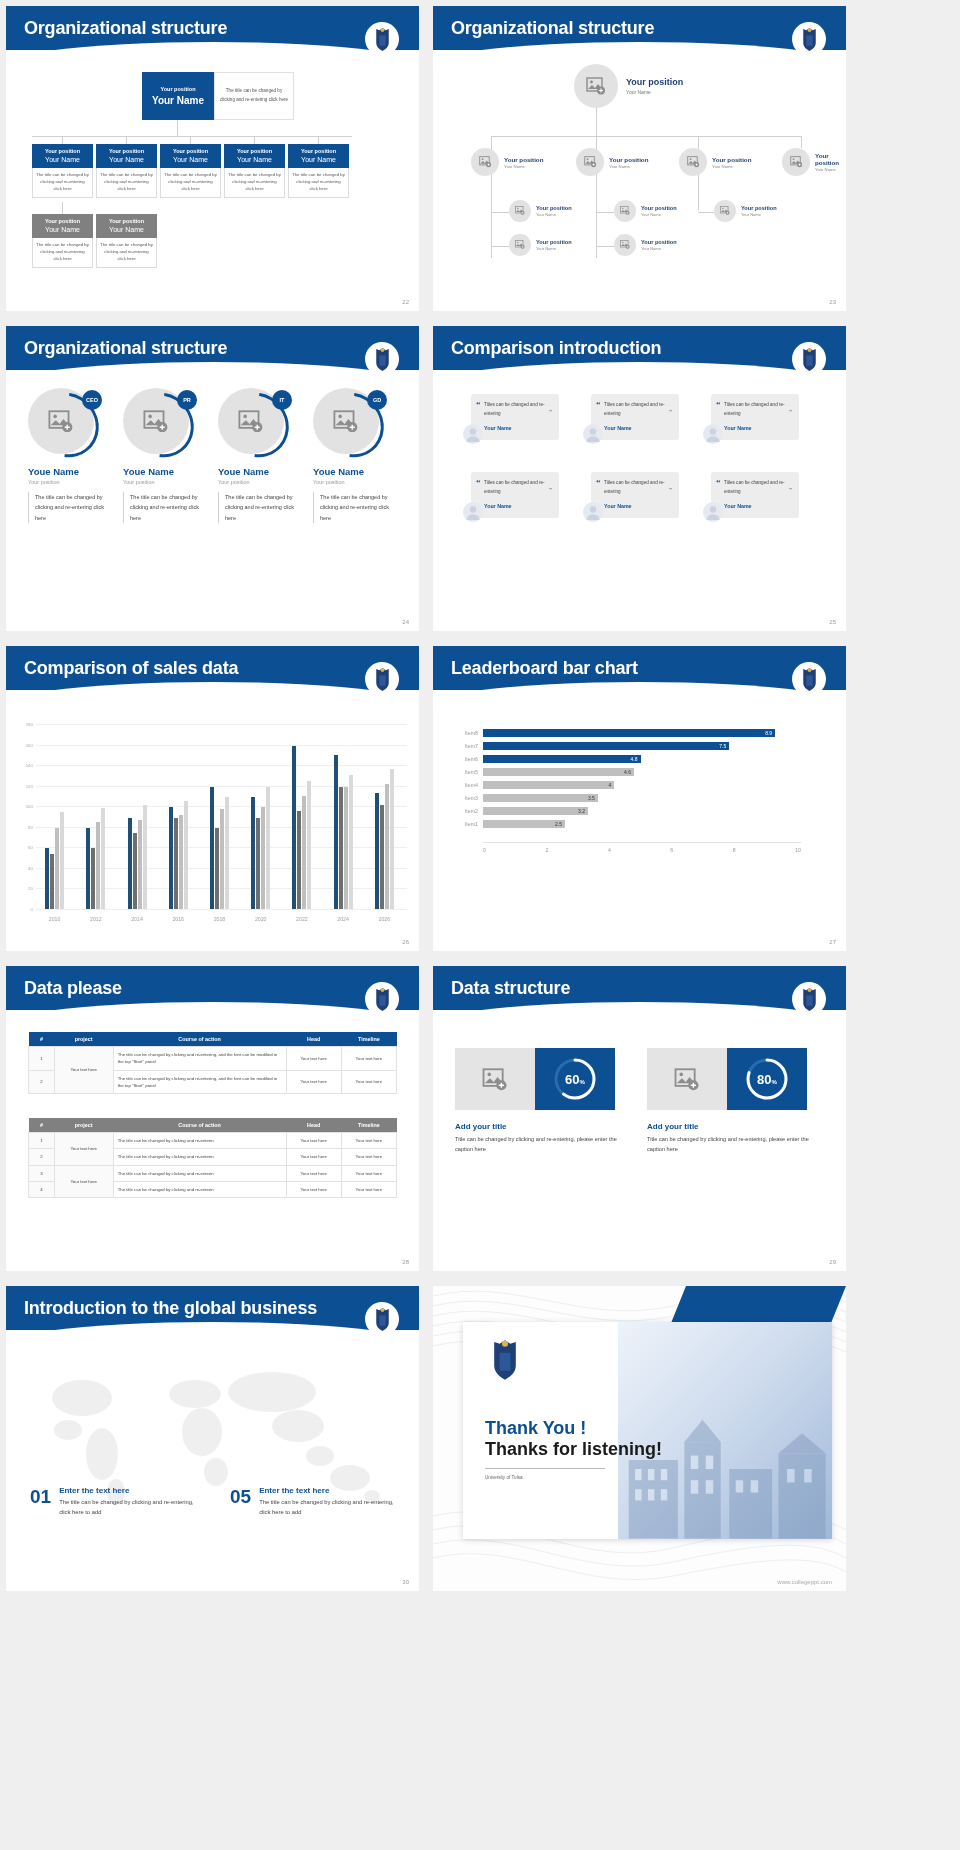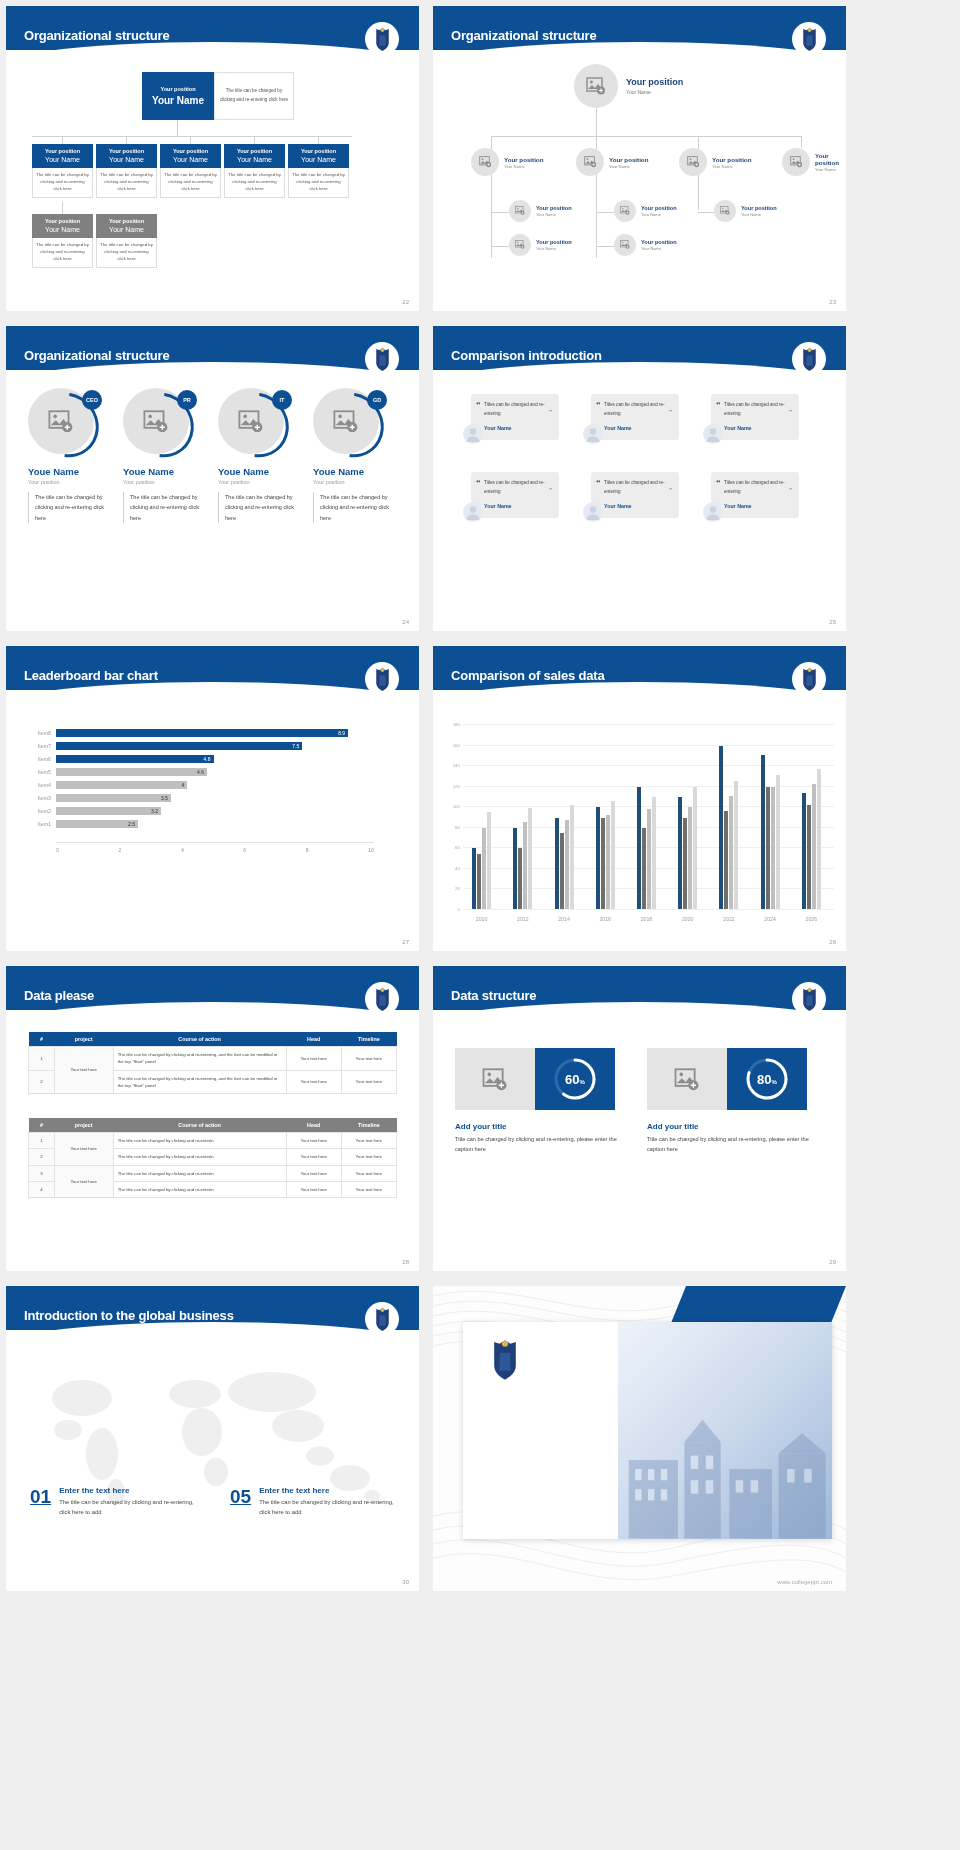--- a/index.html
+++ b/index.html
@@ -28,22 +28,22 @@
     background: #0d4f93;
     border-bottom-left-radius: 0;
   }
   .hdr::after {
     content: "";
     position: absolute; left: -6%; right: -6%; bottom: -22px;
     height: 30px; background: #fff;
     border-radius: 50% 50% 0 0 / 100% 100% 0 0;
   }
   .hdr-title {
-    position: absolute; left: 18px; top: 22px;
-    color: #fff; font-size: 13px; font-weight: bold;
+    position: absolute; left: 18px; top: 12px;
+    color: #fff; font-size: 18px; font-weight: bold;
     letter-spacing: -0.2px; z-index: 3;
   }
   
   .logo {
     position: absolute; right: 20px; top: 16px;
     width: 34px; height: 34px; border-radius: 50%;
     background: #fff; z-index: 5;
     display: flex; align-items: center; justify-content: center;
   }
   .logo svg { width: 21px; height: 25px; }
@@ -126,21 +126,21 @@
   
   .tile { width: 80px; height: 62px; display:flex; align-items:center; justify-content:center; }
   .tile.g { background: #e4e4e4; }
   .tile.b { background: #0d4f93; }
   .donut { position: relative; width: 44px; height: 44px; }
   .dtxt { position:absolute; inset:0; display:flex; align-items:center; justify-content:center; color:#fff; font-size:13px; font-weight:bold; }
   .dtxt small { font-size: 6px; margin-top: 5px; }
   .addt { font-size: 8px; font-weight: bold; color: #0d4f93; margin-bottom: 4px; }
   .addd { font-size: 5.6px; color: #444; line-height: 1.7; }
   
-  .num { font-size: 19px; font-weight: bold; color: #0d4f93; text-decoration: underline; }
+  .num { font-size: 19px; font-weight: bold; color: #0d4f93; }
   .gtit { font-size: 8px; font-weight: bold; color: #0d4f93; }
   .gdesc { font-size: 5.8px; color: #444; line-height: 1.7; margin-top: 3px; }
   
   .ty-h { font-size: 18px; font-weight: bold; color: #0d4f93; line-height: 1.18; }
   .ty-u { font-size: 4.6px; color: #666; margin-top: 6px; }
   .footer-url { position: absolute; right: 14px; bottom: 6px; font-size: 6px; color: #aaa; }
 </style>
 </head>
 <body>
 
@@ -577,20 +577,147 @@
       <span class="qm2">”</span>
       <div class="qtxt">Titles can be changed and re-entering</div>
       <div class="qname">Your Name</div>
         </div>
       </div>
     <div class="pg">25</div>
   </div>
 
   <div class="slide">
     <div class="hdr"></div>
+    <div class="hdr-title">Comparison of sales data</div>
+    <div class="logo">
+      <svg viewBox="0 0 20 24">
+          <path d="M10 1l3 2 3-1v13c0 4-3 6-6 8-3-2-6-4-6-8V2l3 1z" fill="#1f3f77"></path>
+          <circle cx="10" cy="3" r="1.7" fill="#e0b44a"></circle>
+          <path d="M7 8h6v10H7z" fill="#2d5897"></path>
+        </svg>
+    </div>
+    <div class="ch-title">List of sales by year</div>
+    <div class="legend" id="s26-legend">
+        <div class="lg">
+          <span class="sw" style="background:#1f4e79"></span>
+          <span>Series1</span>
+        </div>
+        <div class="lg">
+          <span class="sw" style="background:#6e6e6e"></span>
+          <span>Series2</span>
+        </div>
+        <div class="lg">
+          <span class="sw" style="background:#bfbfbf"></span>
+          <span>Series3</span>
+        </div>
+        <div class="lg">
+          <span class="sw" style="background:#d9d9d9"></span>
+          <span>Series4</span>
+        </div>
+      </div>
+    <div class="plot" id="s26-plot">
+        <div class="gl" style="top: 100%;">
+          <span class="yt">0</span>
+        </div>
+        <div class="gl" style="top: 88.8889%;">
+          <span class="yt">20</span>
+        </div>
+        <div class="gl" style="top: 77.7778%;">
+          <span class="yt">40</span>
+        </div>
+        <div class="gl" style="top: 66.6667%;">
+          <span class="yt">60</span>
+        </div>
+        <div class="gl" style="top: 55.5556%;">
+          <span class="yt">80</span>
+        </div>
+        <div class="gl" style="top: 44.4444%;">
+          <span class="yt">100</span>
+        </div>
+        <div class="gl" style="top: 33.3333%;">
+          <span class="yt">120</span>
+        </div>
+        <div class="gl" style="top: 22.2222%;">
+          <span class="yt">140</span>
+        </div>
+        <div class="gl" style="top: 11.1111%;">
+          <span class="yt">160</span>
+        </div>
+        <div class="gl" style="top: 0%;">
+          <span class="yt">180</span>
+        </div>
+        <div class="bargrp" style="left: 2.44444%; height: 100%;">
+          <div class="bar" style="background: rgb(31, 78, 121); height: 32.7778%;"></div>
+          <div class="bar" style="background: rgb(110, 110, 110); height: 30%;"></div>
+          <div class="bar" style="background: rgb(191, 191, 191); height: 43.8889%;"></div>
+          <div class="bar" style="background: rgb(217, 217, 217); height: 52.2222%;"></div>
+          <span class="xt" style="left: 50%;">2010</span>
+        </div>
+        <div class="bargrp" style="left: 13.5556%; height: 100%;">
+          <div class="bar" style="background: rgb(31, 78, 121); height: 43.8889%;"></div>
+          <div class="bar" style="background: rgb(110, 110, 110); height: 32.7778%;"></div>
+          <div class="bar" style="background: rgb(191, 191, 191); height: 47.2222%;"></div>
+          <div class="bar" style="background: rgb(217, 217, 217); height: 54.4444%;"></div>
+          <span class="xt" style="left: 50%;">2012</span>
+        </div>
+        <div class="bargrp" style="left: 24.6667%; height: 100%;">
+          <div class="bar" style="background: rgb(31, 78, 121); height: 49.4444%;"></div>
+          <div class="bar" style="background: rgb(110, 110, 110); height: 41.1111%;"></div>
+          <div class="bar" style="background: rgb(191, 191, 191); height: 48.3333%;"></div>
+          <div class="bar" style="background: rgb(217, 217, 217); height: 56.1111%;"></div>
+          <span class="xt" style="left: 50%;">2014</span>
+        </div>
+        <div class="bargrp" style="left: 35.7778%; height: 100%;">
+          <div class="bar" style="background: rgb(31, 78, 121); height: 55%;"></div>
+          <div class="bar" style="background: rgb(110, 110, 110); height: 49.4444%;"></div>
+          <div class="bar" style="background: rgb(191, 191, 191); height: 50.5556%;"></div>
+          <div class="bar" style="background: rgb(217, 217, 217); height: 58.3333%;"></div>
+          <span class="xt" style="left: 50%;">2016</span>
+        </div>
+        <div class="bargrp" style="left: 46.8889%; height: 100%;">
+          <div class="bar" style="background: rgb(31, 78, 121); height: 66.1111%;"></div>
+          <div class="bar" style="background: rgb(110, 110, 110); height: 43.8889%;"></div>
+          <div class="bar" style="background: rgb(191, 191, 191); height: 53.8889%;"></div>
+          <div class="bar" style="background: rgb(217, 217, 217); height: 60.5556%;"></div>
+          <span class="xt" style="left: 50%;">2018</span>
+        </div>
+        <div class="bargrp" style="left: 58%; height: 100%;">
+          <div class="bar" style="background: rgb(31, 78, 121); height: 60.5556%;"></div>
+          <div class="bar" style="background: rgb(110, 110, 110); height: 49.4444%;"></div>
+          <div class="bar" style="background: rgb(191, 191, 191); height: 55%;"></div>
+          <div class="bar" style="background: rgb(217, 217, 217); height: 66.1111%;"></div>
+          <span class="xt" style="left: 50%;">2020</span>
+        </div>
+        <div class="bargrp" style="left: 69.1111%; height: 100%;">
+          <div class="bar" style="background: rgb(31, 78, 121); height: 88.3333%;"></div>
+          <div class="bar" style="background: rgb(110, 110, 110); height: 52.7778%;"></div>
+          <div class="bar" style="background: rgb(191, 191, 191); height: 61.1111%;"></div>
+          <div class="bar" style="background: rgb(217, 217, 217); height: 69.4444%;"></div>
+          <span class="xt" style="left: 50%;">2022</span>
+        </div>
+        <div class="bargrp" style="left: 80.2222%; height: 100%;">
+          <div class="bar" style="background: rgb(31, 78, 121); height: 83.3333%;"></div>
+          <div class="bar" style="background: rgb(110, 110, 110); height: 66.1111%;"></div>
+          <div class="bar" style="background: rgb(191, 191, 191); height: 66.1111%;"></div>
+          <div class="bar" style="background: rgb(217, 217, 217); height: 72.2222%;"></div>
+          <span class="xt" style="left: 50%;">2024</span>
+        </div>
+        <div class="bargrp" style="left: 91.3333%; height: 100%;">
+          <div class="bar" style="background: rgb(31, 78, 121); height: 62.7778%;"></div>
+          <div class="bar" style="background: rgb(110, 110, 110); height: 56.1111%;"></div>
+          <div class="bar" style="background: rgb(191, 191, 191); height: 67.7778%;"></div>
+          <div class="bar" style="background: rgb(217, 217, 217); height: 75.5556%;"></div>
+          <span class="xt" style="left: 50%;">2026</span>
+        </div>
+      </div>
+    <div class="pg">26</div>
+  </div>
+
+  <div class="slide">
+    <div class="hdr"></div>
     <div class="hdr-title">Leaderboard bar chart</div>
     <div class="logo">
       <svg viewBox="0 0 20 24">
           <path d="M10 1l3 2 3-1v13c0 4-3 6-6 8-3-2-6-4-6-8V2l3 1z" fill="#1f3f77"></path>
           <circle cx="10" cy="3" r="1.7" fill="#e0b44a"></circle>
           <path d="M7 8h6v10H7z" fill="#2d5897"></path>
         </svg>
     </div>
     <div class="ch-title" style="margin-top:22px;">Rating leaderboard bar chart</div>
     <div style="position:absolute;left:20px;right:20px;top:80px;" id="s27-rows">
@@ -645,147 +772,20 @@
       </div>
     <div style="position: absolute; left: 50px; right: 20px; top: 196px; display: flex; justify-content: space-between; border-top: 1px solid rgb(226, 226, 226); padding-top: 4px; width: 77%;" id="s27-axis">
         <span style="font-size: 5.2px; color: rgb(153, 153, 153);">0</span>
         <span style="font-size: 5.2px; color: rgb(153, 153, 153);">2</span>
         <span style="font-size: 5.2px; color: rgb(153, 153, 153);">4</span>
         <span style="font-size: 5.2px; color: rgb(153, 153, 153);">6</span>
         <span style="font-size: 5.2px; color: rgb(153, 153, 153);">8</span>
         <span style="font-size: 5.2px; color: rgb(153, 153, 153);">10</span>
       </div>
     <div class="pg">27</div>
-  </div>
-
-  <div class="slide">
-    <div class="hdr"></div>
-    <div class="hdr-title">Comparison of sales data</div>
-    <div class="logo">
-      <svg viewBox="0 0 20 24">
-          <path d="M10 1l3 2 3-1v13c0 4-3 6-6 8-3-2-6-4-6-8V2l3 1z" fill="#1f3f77"></path>
-          <circle cx="10" cy="3" r="1.7" fill="#e0b44a"></circle>
-          <path d="M7 8h6v10H7z" fill="#2d5897"></path>
-        </svg>
-    </div>
-    <div class="ch-title">List of sales by year</div>
-    <div class="legend" id="s26-legend">
-        <div class="lg">
-          <span class="sw" style="background:#1f4e79"></span>
-          <span>Series1</span>
-        </div>
-        <div class="lg">
-          <span class="sw" style="background:#6e6e6e"></span>
-          <span>Series2</span>
-        </div>
-        <div class="lg">
-          <span class="sw" style="background:#bfbfbf"></span>
-          <span>Series3</span>
-        </div>
-        <div class="lg">
-          <span class="sw" style="background:#d9d9d9"></span>
-          <span>Series4</span>
-        </div>
-      </div>
-    <div class="plot" id="s26-plot">
-        <div class="gl" style="top: 100%;">
-          <span class="yt">0</span>
-        </div>
-        <div class="gl" style="top: 88.8889%;">
-          <span class="yt">20</span>
-        </div>
-        <div class="gl" style="top: 77.7778%;">
-          <span class="yt">40</span>
-        </div>
-        <div class="gl" style="top: 66.6667%;">
-          <span class="yt">60</span>
-        </div>
-        <div class="gl" style="top: 55.5556%;">
-          <span class="yt">80</span>
-        </div>
-        <div class="gl" style="top: 44.4444%;">
-          <span class="yt">100</span>
-        </div>
-        <div class="gl" style="top: 33.3333%;">
-          <span class="yt">120</span>
-        </div>
-        <div class="gl" style="top: 22.2222%;">
-          <span class="yt">140</span>
-        </div>
-        <div class="gl" style="top: 11.1111%;">
-          <span class="yt">160</span>
-        </div>
-        <div class="gl" style="top: 0%;">
-          <span class="yt">180</span>
-        </div>
-        <div class="bargrp" style="left: 2.44444%; height: 100%;">
-          <div class="bar" style="background: rgb(31, 78, 121); height: 32.7778%;"></div>
-          <div class="bar" style="background: rgb(110, 110, 110); height: 30%;"></div>
-          <div class="bar" style="background: rgb(191, 191, 191); height: 43.8889%;"></div>
-          <div class="bar" style="background: rgb(217, 217, 217); height: 52.2222%;"></div>
-          <span class="xt" style="left: 50%;">2010</span>
-        </div>
-        <div class="bargrp" style="left: 13.5556%; height: 100%;">
-          <div class="bar" style="background: rgb(31, 78, 121); height: 43.8889%;"></div>
-          <div class="bar" style="background: rgb(110, 110, 110); height: 32.7778%;"></div>
-          <div class="bar" style="background: rgb(191, 191, 191); height: 47.2222%;"></div>
-          <div class="bar" style="background: rgb(217, 217, 217); height: 54.4444%;"></div>
-          <span class="xt" style="left: 50%;">2012</span>
-        </div>
-        <div class="bargrp" style="left: 24.6667%; height: 100%;">
-          <div class="bar" style="background: rgb(31, 78, 121); height: 49.4444%;"></div>
-          <div class="bar" style="background: rgb(110, 110, 110); height: 41.1111%;"></div>
-          <div class="bar" style="background: rgb(191, 191, 191); height: 48.3333%;"></div>
-          <div class="bar" style="background: rgb(217, 217, 217); height: 56.1111%;"></div>
-          <span class="xt" style="left: 50%;">2014</span>
-        </div>
-        <div class="bargrp" style="left: 35.7778%; height: 100%;">
-          <div class="bar" style="background: rgb(31, 78, 121); height: 55%;"></div>
-          <div class="bar" style="background: rgb(110, 110, 110); height: 49.4444%;"></div>
-          <div class="bar" style="background: rgb(191, 191, 191); height: 50.5556%;"></div>
-          <div class="bar" style="background: rgb(217, 217, 217); height: 58.3333%;"></div>
-          <span class="xt" style="left: 50%;">2016</span>
-        </div>
-        <div class="bargrp" style="left: 46.8889%; height: 100%;">
-          <div class="bar" style="background: rgb(31, 78, 121); height: 66.1111%;"></div>
-          <div class="bar" style="background: rgb(110, 110, 110); height: 43.8889%;"></div>
-          <div class="bar" style="background: rgb(191, 191, 191); height: 53.8889%;"></div>
-          <div class="bar" style="background: rgb(217, 217, 217); height: 60.5556%;"></div>
-          <span class="xt" style="left: 50%;">2018</span>
-        </div>
-        <div class="bargrp" style="left: 58%; height: 100%;">
-          <div class="bar" style="background: rgb(31, 78, 121); height: 60.5556%;"></div>
-          <div class="bar" style="background: rgb(110, 110, 110); height: 49.4444%;"></div>
-          <div class="bar" style="background: rgb(191, 191, 191); height: 55%;"></div>
-          <div class="bar" style="background: rgb(217, 217, 217); height: 66.1111%;"></div>
-          <span class="xt" style="left: 50%;">2020</span>
-        </div>
-        <div class="bargrp" style="left: 69.1111%; height: 100%;">
-          <div class="bar" style="background: rgb(31, 78, 121); height: 88.3333%;"></div>
-          <div class="bar" style="background: rgb(110, 110, 110); height: 52.7778%;"></div>
-          <div class="bar" style="background: rgb(191, 191, 191); height: 61.1111%;"></div>
-          <div class="bar" style="background: rgb(217, 217, 217); height: 69.4444%;"></div>
-          <span class="xt" style="left: 50%;">2022</span>
-        </div>
-        <div class="bargrp" style="left: 80.2222%; height: 100%;">
-          <div class="bar" style="background: rgb(31, 78, 121); height: 83.3333%;"></div>
-          <div class="bar" style="background: rgb(110, 110, 110); height: 66.1111%;"></div>
-          <div class="bar" style="background: rgb(191, 191, 191); height: 66.1111%;"></div>
-          <div class="bar" style="background: rgb(217, 217, 217); height: 72.2222%;"></div>
-          <span class="xt" style="left: 50%;">2024</span>
-        </div>
-        <div class="bargrp" style="left: 91.3333%; height: 100%;">
-          <div class="bar" style="background: rgb(31, 78, 121); height: 62.7778%;"></div>
-          <div class="bar" style="background: rgb(110, 110, 110); height: 56.1111%;"></div>
-          <div class="bar" style="background: rgb(191, 191, 191); height: 67.7778%;"></div>
-          <div class="bar" style="background: rgb(217, 217, 217); height: 75.5556%;"></div>
-          <span class="xt" style="left: 50%;">2026</span>
-        </div>
-      </div>
-    <div class="pg">26</div>
   </div>
 
   <div class="slide">
     <div class="hdr"></div>
     <div class="hdr-title">Data please</div>
     <div class="logo">
       <svg viewBox="0 0 20 24">
           <path d="M10 1l3 2 3-1v13c0 4-3 6-6 8-3-2-6-4-6-8V2l3 1z" fill="#1f3f77"></path>
           <circle cx="10" cy="3" r="1.7" fill="#e0b44a"></circle>
           <path d="M7 8h6v10H7z" fill="#2d5897"></path>
@@ -1024,17 +1024,23 @@
         </g>
       </svg>
 
       <div style="position:absolute;left:24px;top:16px;">
         <svg width="36" height="44" viewBox="0 0 20 24">
             <path d="M10 1l3 2 3-1v13c0 4-3 6-6 8-3-2-6-4-6-8V2l3 1z" fill="#1f3f77"></path>
             <circle cx="10" cy="3" r="1.7" fill="#e0b44a"></circle>
             <path d="M7 8h6v10H7z" fill="#2d5897"></path>
           </svg>
       </div>
+      <div style="position:absolute;left:22px;top:96px;z-index:4;">
+        <div class="ty-h">Thank You !</div>
+        <div class="ty-h" style="color:#1a1a1a;">Thanks for listening!</div>
+        <div style="width:120px;height:1px;background:#bbb;margin-top:8px;"></div>
+        <div class="ty-u">University of Tulsa</div>
+      </div>
     </div>
     <div class="footer-url">www.collegeppt.com</div>
   </div>
 
 </div>
 
 </body></html>

